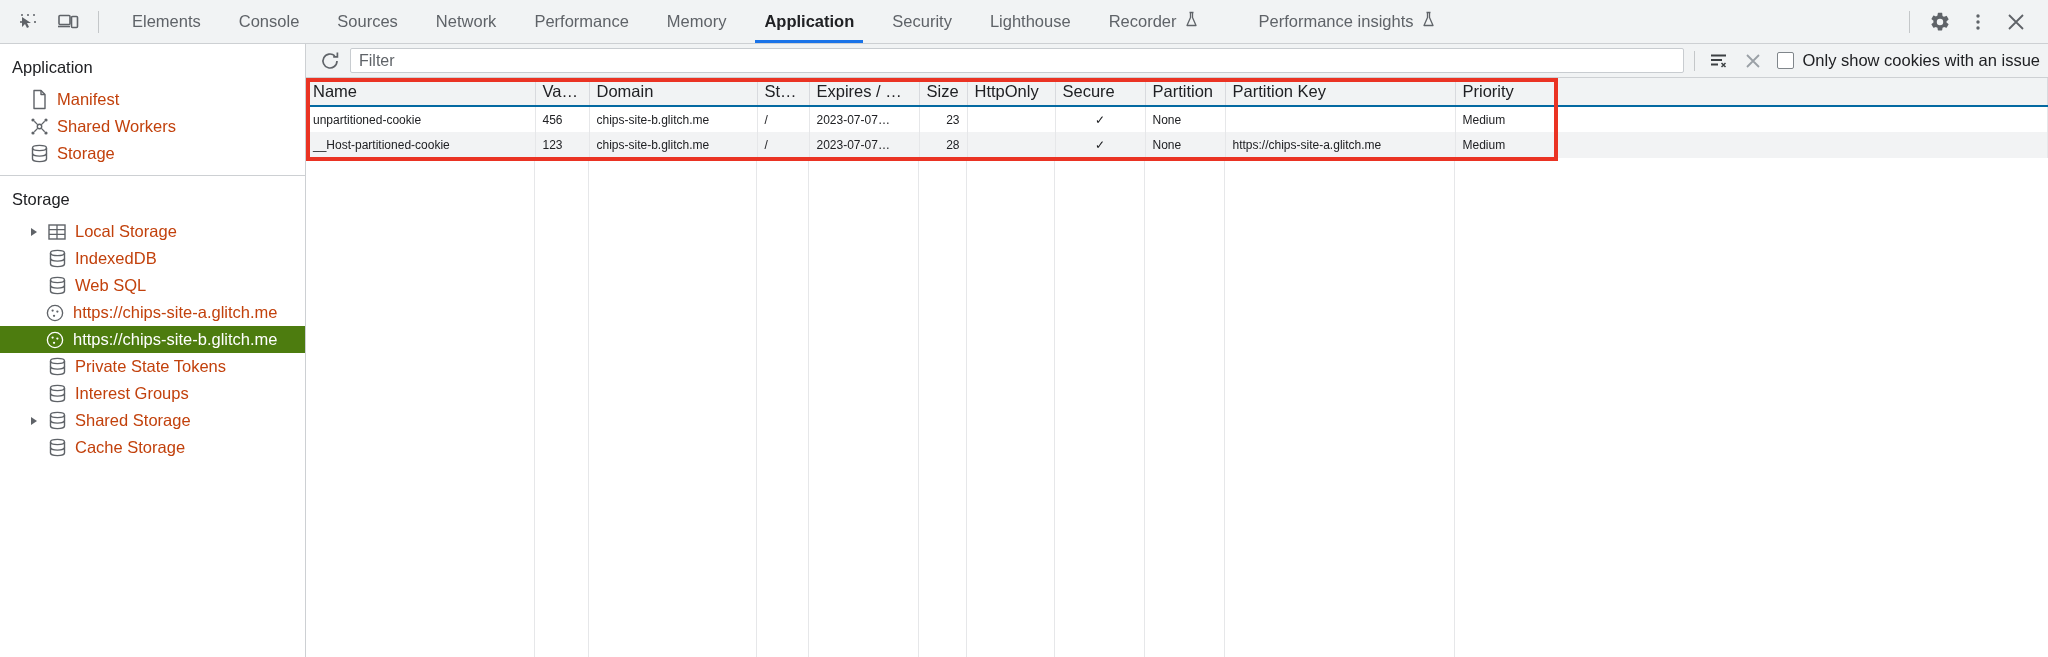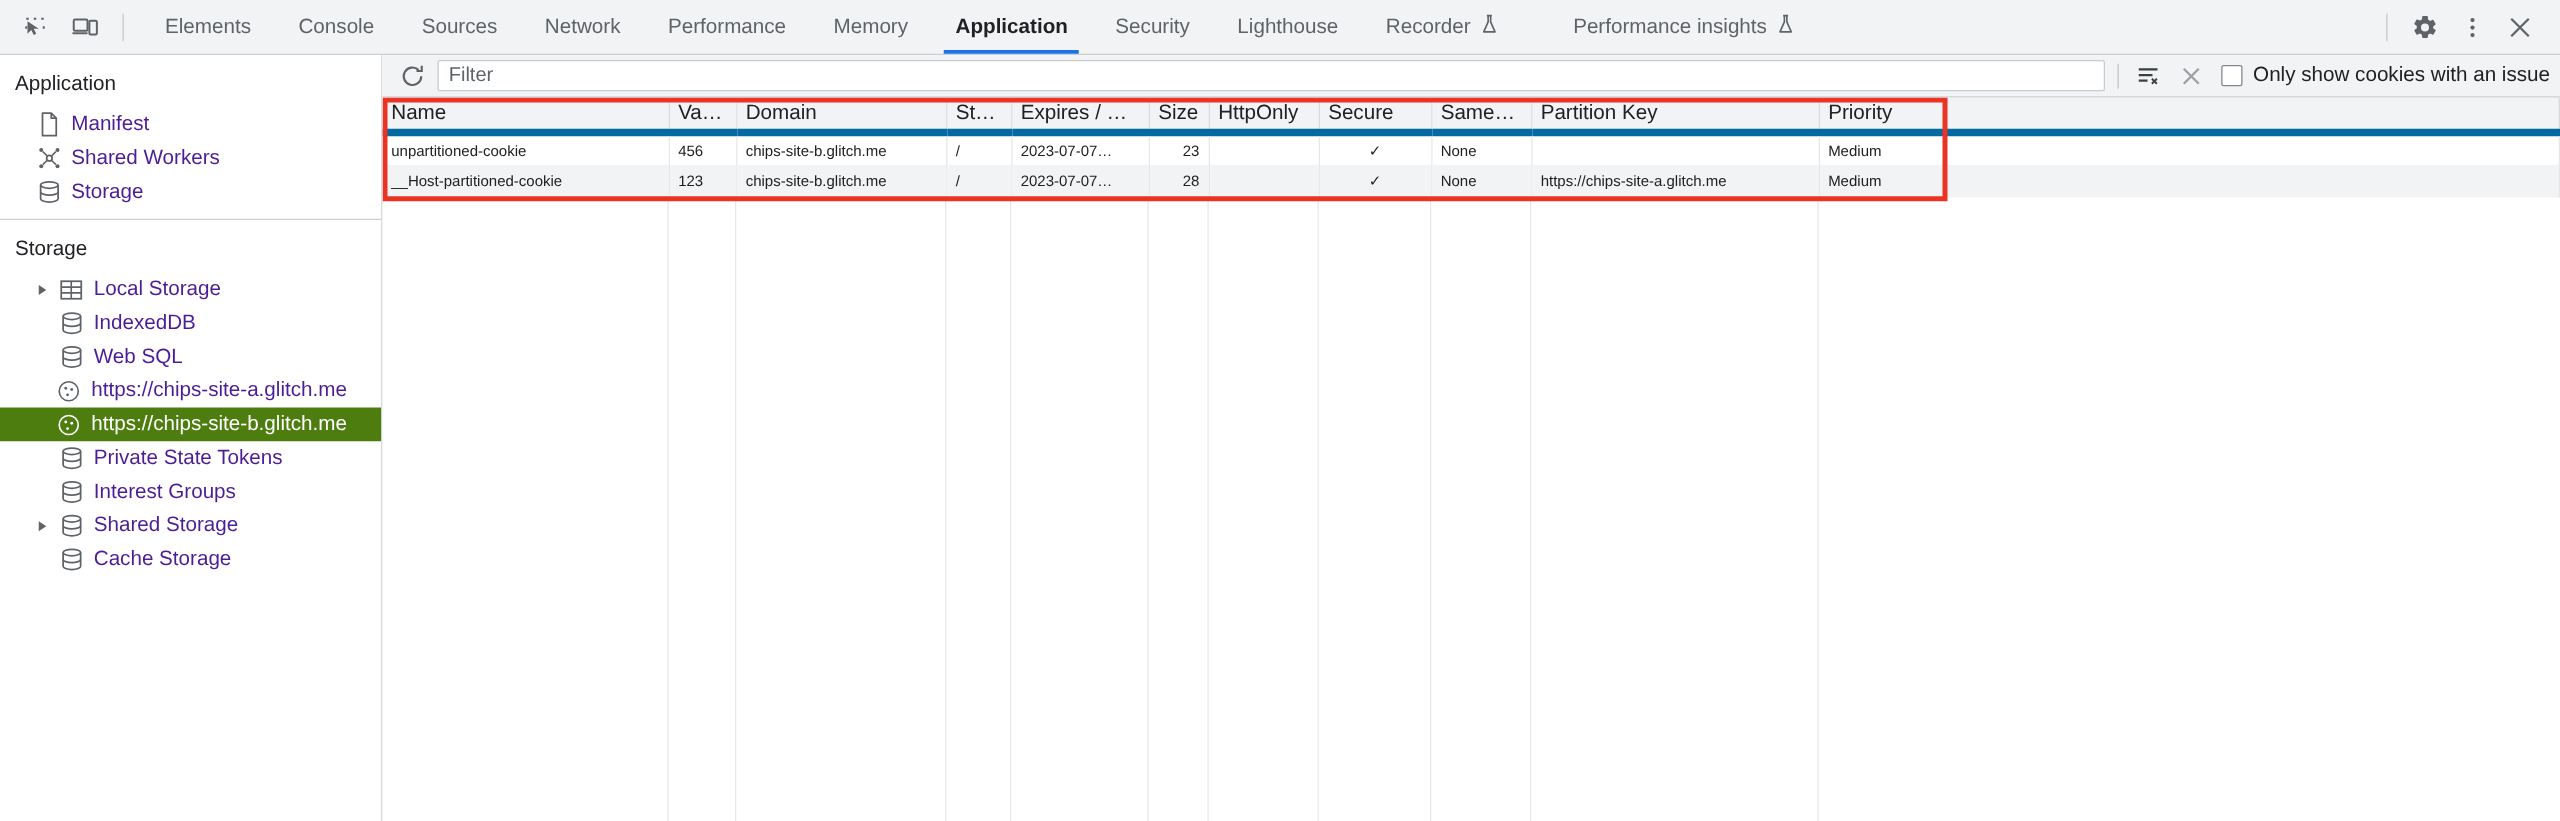--- a/index.html
+++ b/index.html
@@ -58,21 +58,21 @@
   }
   .panel-section { padding: 6px 0 8px 0; }
   .panel-title {
     font-size: 16.5px; color: #202124;
     padding: 8px 0 9px 12px;
   }
   .tree-row {
     display: flex; align-items: center;
     height: 27px;
     padding-left: 12px;
-    font-size: 16.5px; color: #4c1d95;
+    font-size: 16.5px; color: #c2410c;
     white-space: nowrap;
   }
   .tree-row.sel { background: #4d7c0f; color: #ffffff; }
   .arrow {
     width: 16px; min-width: 16px; display: flex;
     align-items: center; justify-content: center;
     margin-right: 2px;
   }
   .arrow.none { visibility: hidden; }
   .arrow i {
@@ -125,21 +125,21 @@
   
   .table-wrap { flex: 1; position: relative; overflow: hidden; }
   table.cookies { width: 100%; border-collapse: collapse; table-layout: fixed; }
   table.cookies th {
     background: #f1f3f4;
     font-size: 16.5px; font-weight: normal; color: #202124;
     text-align: left;
     height: 28px;
     padding: 0 7px;
     border-right: 1px solid #d8dade;
-    border-bottom: 6px solid #0369a1;
+    border-bottom: 2px solid #0369a1;
     white-space: nowrap; overflow: hidden; text-overflow: ellipsis;
   }
   table.cookies td {
     font-size: 12px; color: #202124;
     height: 26px;
     padding: 0 7px;
     border-right: 1px solid #e6e7e9;
     white-space: nowrap; overflow: hidden; text-overflow: ellipsis;
   }
   tr.r-even td { background: #ffffff; }
@@ -469,21 +469,21 @@
           <thead>
             <tr>
               <th>Name</th>
               <th>Value</th>
               <th>Domain</th>
               <th>State</th>
               <th>Expires / M...</th>
               <th>Size</th>
               <th>HttpOnly</th>
               <th>Secure</th>
-              <th>SameSite</th>
+              <th>Partition</th>
               <th>Partition Key</th>
               <th>Priority</th>
             </tr>
           </thead>
           <tbody>
             <tr class="r-even">
               <td>unpartitioned-cookie</td>
               <td>456</td>
               <td>chips-site-b.glitch.me</td>
               <td>/</td>

